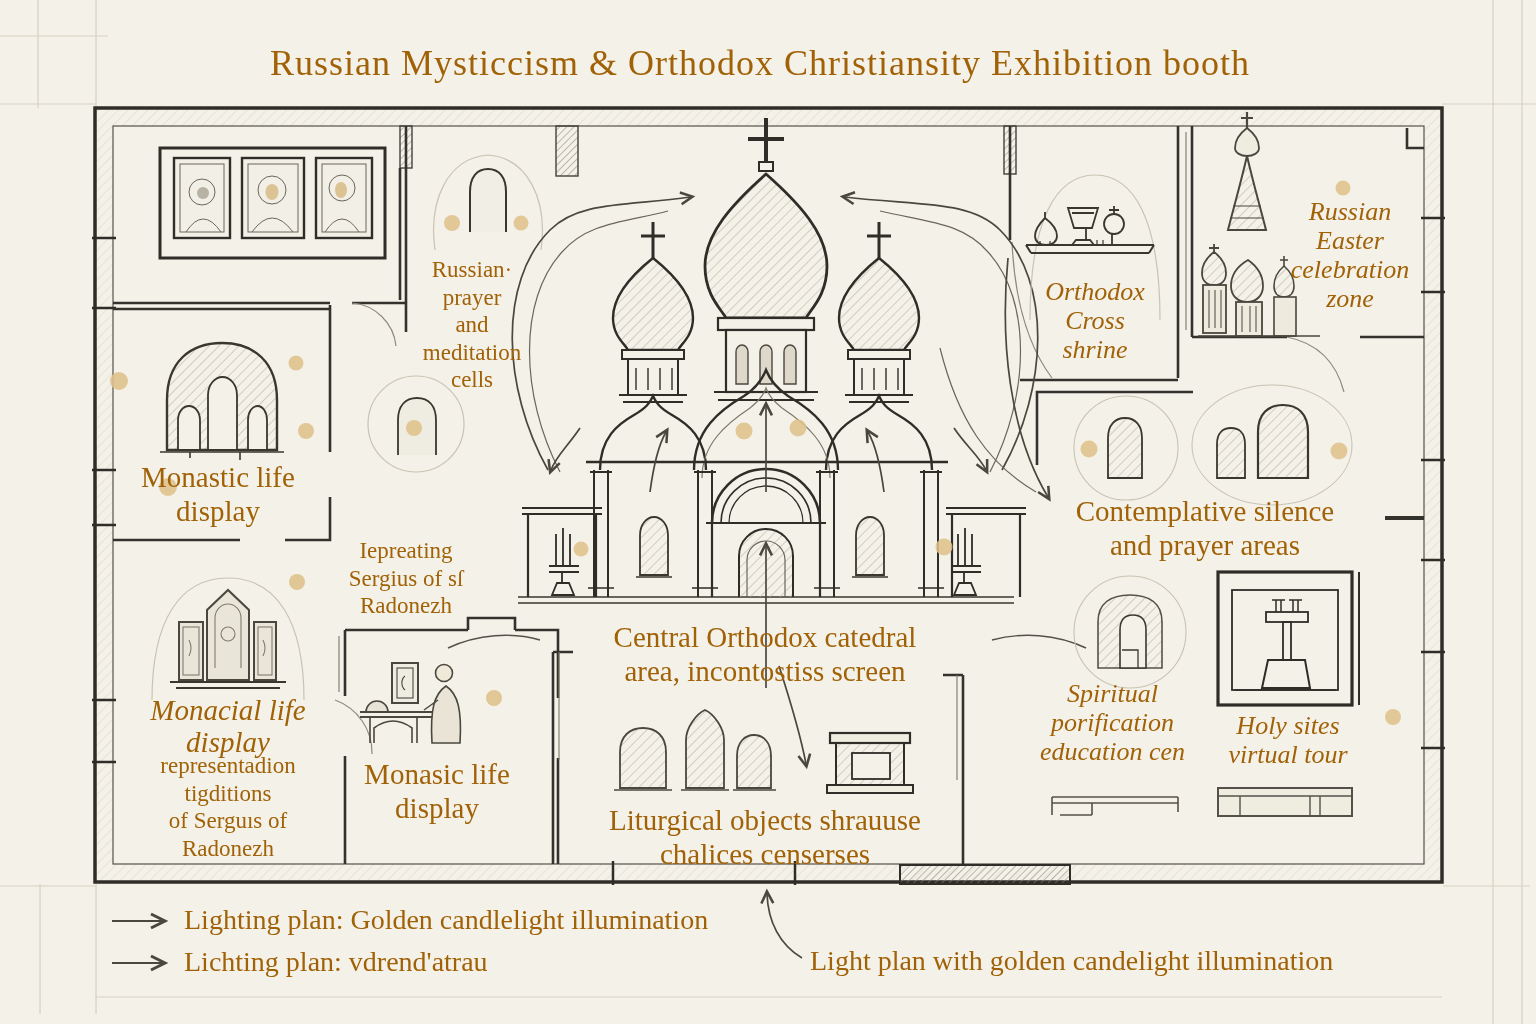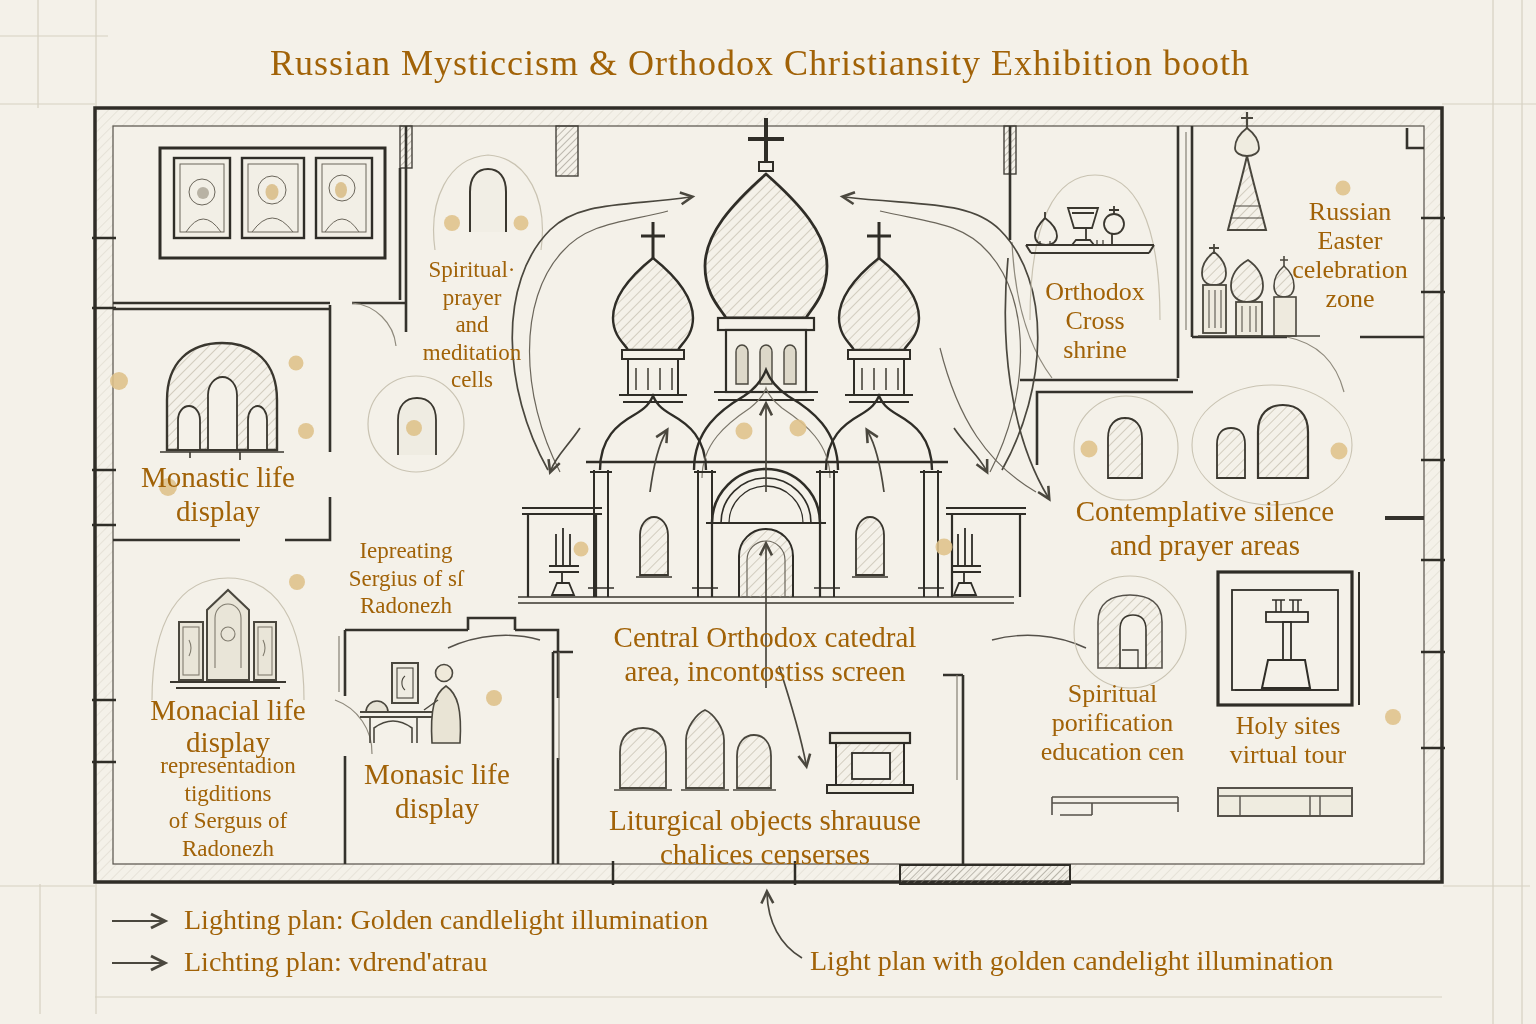--- a/index.html
+++ b/index.html
@@ -6,21 +6,21 @@
   #stage{position:relative;width:1536px;height:1024px;background:#f4f1e9;overflow:hidden;
          font-family:"Liberation Serif","DejaVu Serif",serif;color:#2e2b25;}
   svg{position:absolute;left:0;top:0;}
   .lbl{position:absolute;white-space:pre-line;text-align:center;line-height:1.18;color:#a16207;}
   .title{font-size:36px;letter-spacing:1px;line-height:1.1;}
   .big{font-size:30px;}
   .room{font-size:29px;}
   .med{font-size:26px;}
   .small{font-size:23px;line-height:1.2;}
   .legend{font-size:28px;text-align:left;white-space:nowrap;}
-  .tight{line-height:1.12;}
+  .tight{line-height:1.12;font-style:italic;}
 </style>
 </head>
 <body>
 
 <div id="stage">
 
 <svg width="1536" height="1024" viewBox="0 0 1536 1024">
   <defs>
     <pattern id="hatch" width="7" height="7" patternUnits="userSpaceOnUse" patternTransform="rotate(45)">
       <line x1="0" y1="0" x2="0" y2="7" stroke="#b5ae9c" stroke-width="1.1"></line>
@@ -344,21 +344,21 @@
   </g>
 
   <g stroke="#4a473e" stroke-width="2" fill="none">
     <path d="M112,921 H162" marker-end="url(#ah)"></path>
     <path d="M112,963 H162" marker-end="url(#ah)"></path>
   </g>
 </svg>
 
 <div class="lbl title" style="left:0;top:44px;width:1520px;">Russian Mysticcism &amp; Orthodox Christiansity Exhibition booth</div>
 
-<div class="lbl small" style="left:382px;top:256px;width:180px;">Spiritual·
+<div class="lbl small" style="left:382px;top:256px;width:180px;">Russian·
 prayer
 and
 meditation
 cells</div>
 <div class="lbl room" style="left:93px;top:460px;width:250px;">Monastic life
 display</div>
 <div class="lbl small" style="left:318px;top:537px;width:176px;">Iepreating
 Sergius of sſ
 Radonezh</div>
 <div class="lbl room tight" style="left:103px;top:694px;width:250px;">Monacial life

